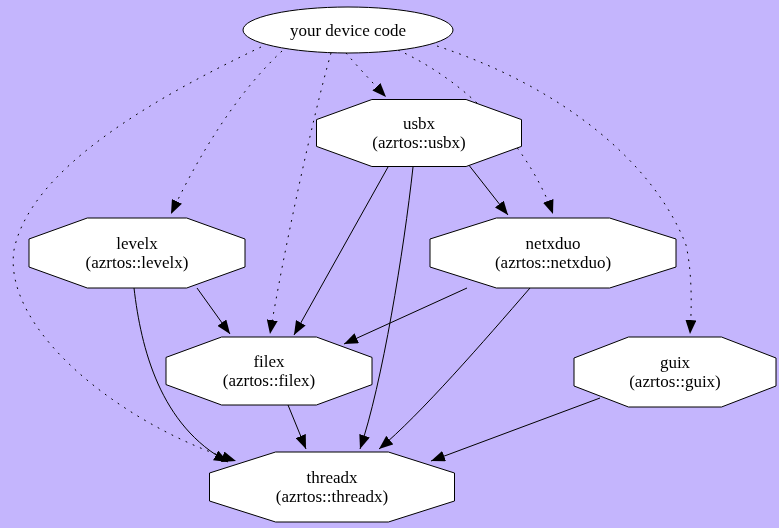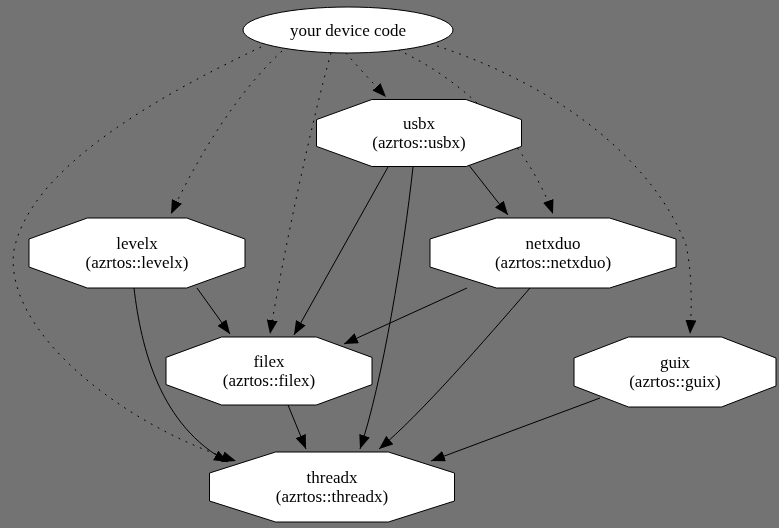--- a/index.html
+++ b/index.html
@@ -4,21 +4,21 @@
 <style>
   html, body {
     margin: 0;
     padding: 0;
     background: #ffffff;
   }
   .canvas {
     position: relative;
     width: 779px;
     height: 528px;
-    background: #737373;
+    background: #c4b5fd;
     overflow: hidden;
     text-decoration: underline;
   }
   svg text {
     font-family: "Liberation Serif", "DejaVu Serif", serif;
     font-size: 17px;
     fill: #000000;
   }
   svg .node-shape {
     fill: #ffffff;

